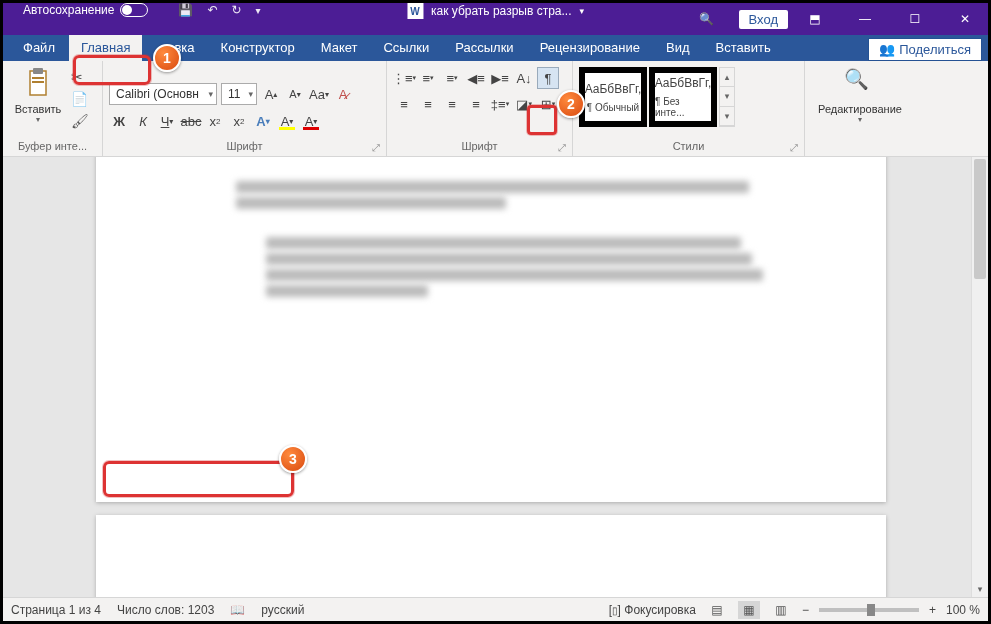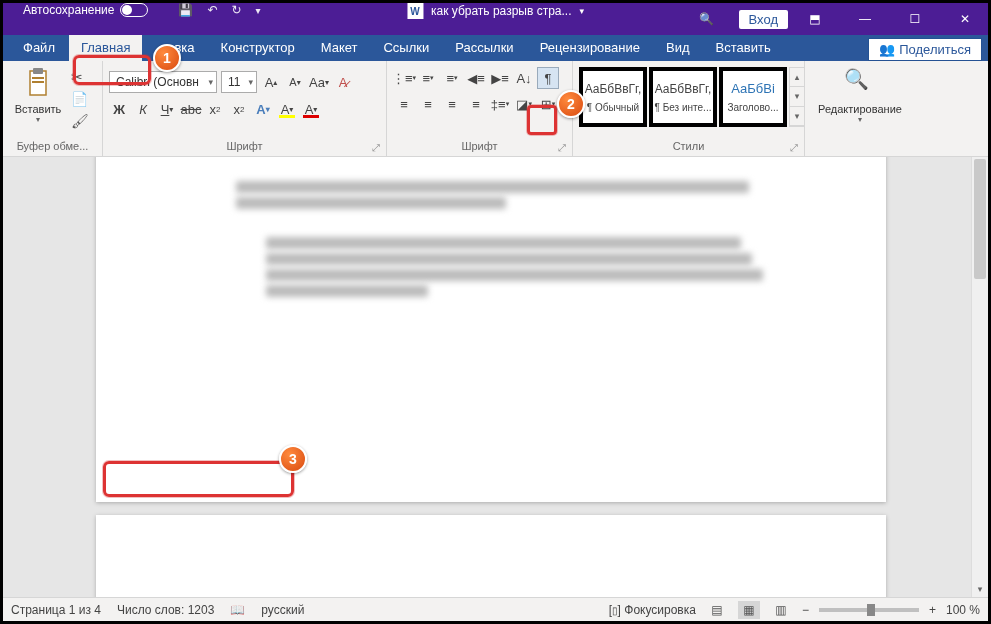--- a/index.html
+++ b/index.html
@@ -34,41 +34,41 @@
 
 .big-btn { display: flex; flex-direction: column; align-items: center; justify-content: center; width: 58px; padding-top: 4px; font-size: 11px; color: #333; }
 .big-btn .ico { width: 32px; height: 32px; margin-bottom: 4px; }
 
 .clipboard-ico svg { width: 32px; height: 32px; }
 .side-col { display: flex; flex-direction: column; gap: 6px; padding-top: 6px; margin-left: 4px; }
 .side-col span { font-size: 14px; color: #555; }
 
 
 .font-group .row { display: flex; align-items: center; gap: 4px; margin-bottom: 6px; }
-.font-group .row:first-child { margin-top: 8px; }
+.font-group .row:first-child { margin-top: 20px; }
 .combo { height: 22px; border: 1px solid #ababab; background: #fff; font-size: 12px; display: flex; align-items: center; padding: 0 16px 0 6px; position: relative; color: #333; }
 .combo::after { content: "▾"; position: absolute; right: 3px; font-size: 9px; color: #666; }
 .fontname { width: 108px; }
 .fontsize { width: 36px; }
 .rbtn { width: 20px; height: 20px; display: flex; align-items: center; justify-content: center; font-size: 13px; color: #444; }
 .rbtn.small-a { font-size: 11px; }
 .rbtn sup { font-size: 8px; }
 .rbtn sub { font-size: 8px; }
 .color-a { position: relative; }
 .color-a .bar { position: absolute; bottom: 1px; left: 2px; right: 2px; height: 3px; }
 
 
 .para-group .row { display: flex; gap: 2px; margin-bottom: 4px; }
 .para-group .row:first-child { margin-top: 4px; }
 .pbtn { width: 22px; height: 22px; display: flex; align-items: center; justify-content: center; font-size: 13px; color: #444; }
 
 
 .styles-group { width: 232px; }
 .styles-row { display: flex; gap: 2px; margin-top: 4px; }
-.style-box { width: 68px; height: 60px; border: 4px solid #000000; background: #fff; display: flex; flex-direction: column; align-items: center; justify-content: center; font-size: 10px; color: #444; }
+.style-box { width: 68px; height: 60px; border: 6px solid #000000; background: #fff; display: flex; flex-direction: column; align-items: center; justify-content: center; font-size: 10px; color: #444; }
 .style-box .preview { font-size: 12px; margin-bottom: 6px; }
 .style-box.heading .preview { color: #2e74b5; font-size: 13px; }
 .style-scroll { width: 16px; display: flex; flex-direction: column; border: 1px solid #d6d6d6; }
 .style-scroll div { flex: 1; display: flex; align-items: center; justify-content: center; font-size: 9px; color: #666; border-bottom: 1px solid #d6d6d6; }
 
 .edit-group { width: 110px; align-items: center; }
 .edit-group .big-btn { width: 100px; }
 
 
 .hl-red { border: 3px solid #d33; border-radius: 6px; box-shadow: 0 0 0 1px rgba(211,51,51,.3); }
@@ -166,21 +166,21 @@
           </div>
           <span>Вставить</span>
           <span style="font-size:8px;color:#666;">▾</span>
         </div>
         <div class="side-col">
           <span>✂</span>
           <span>📄</span>
           <span>🖌</span>
         </div>
       </div>
-      <div class="group-label">Буфер обме...</div>
+      <div class="group-label">Буфер инте...</div>
     </div>
 
     <div class="group font-group" style="width:284px;">
       <div class="group-body" style="flex-direction:column;">
         <div class="row">
           <div class="combo fontname">Calibri (Основн</div>
           <div class="combo fontsize">11</div>
           <div class="rbtn">A<sup>▴</sup></div>
           <div class="rbtn small-a">A<sup>▾</sup></div>
           <div class="rbtn">Aa<span style="font-size:8px;">▾</span></div>
@@ -234,24 +234,20 @@
       <div class="group-body">
         <div class="styles-row">
           <div class="style-box">
             <div class="preview">АаБбВвГг,</div>
             <div>¶ Обычный</div>
           </div>
           <div class="style-box">
             <div class="preview">АаБбВвГг,</div>
             <div>¶ Без инте...</div>
           </div>
-          <div class="style-box heading">
-            <div class="preview">АаБбВі</div>
-            <div>Заголово...</div>
-          </div>
           <div class="style-scroll">
             <div>▴</div>
               <div>▾</div>
               <div>▾</div>
           </div>
         </div>
       </div>
       <div class="group-label"><span>Стили</span><span class="launcher">⤢</span></div>
     </div>
 

